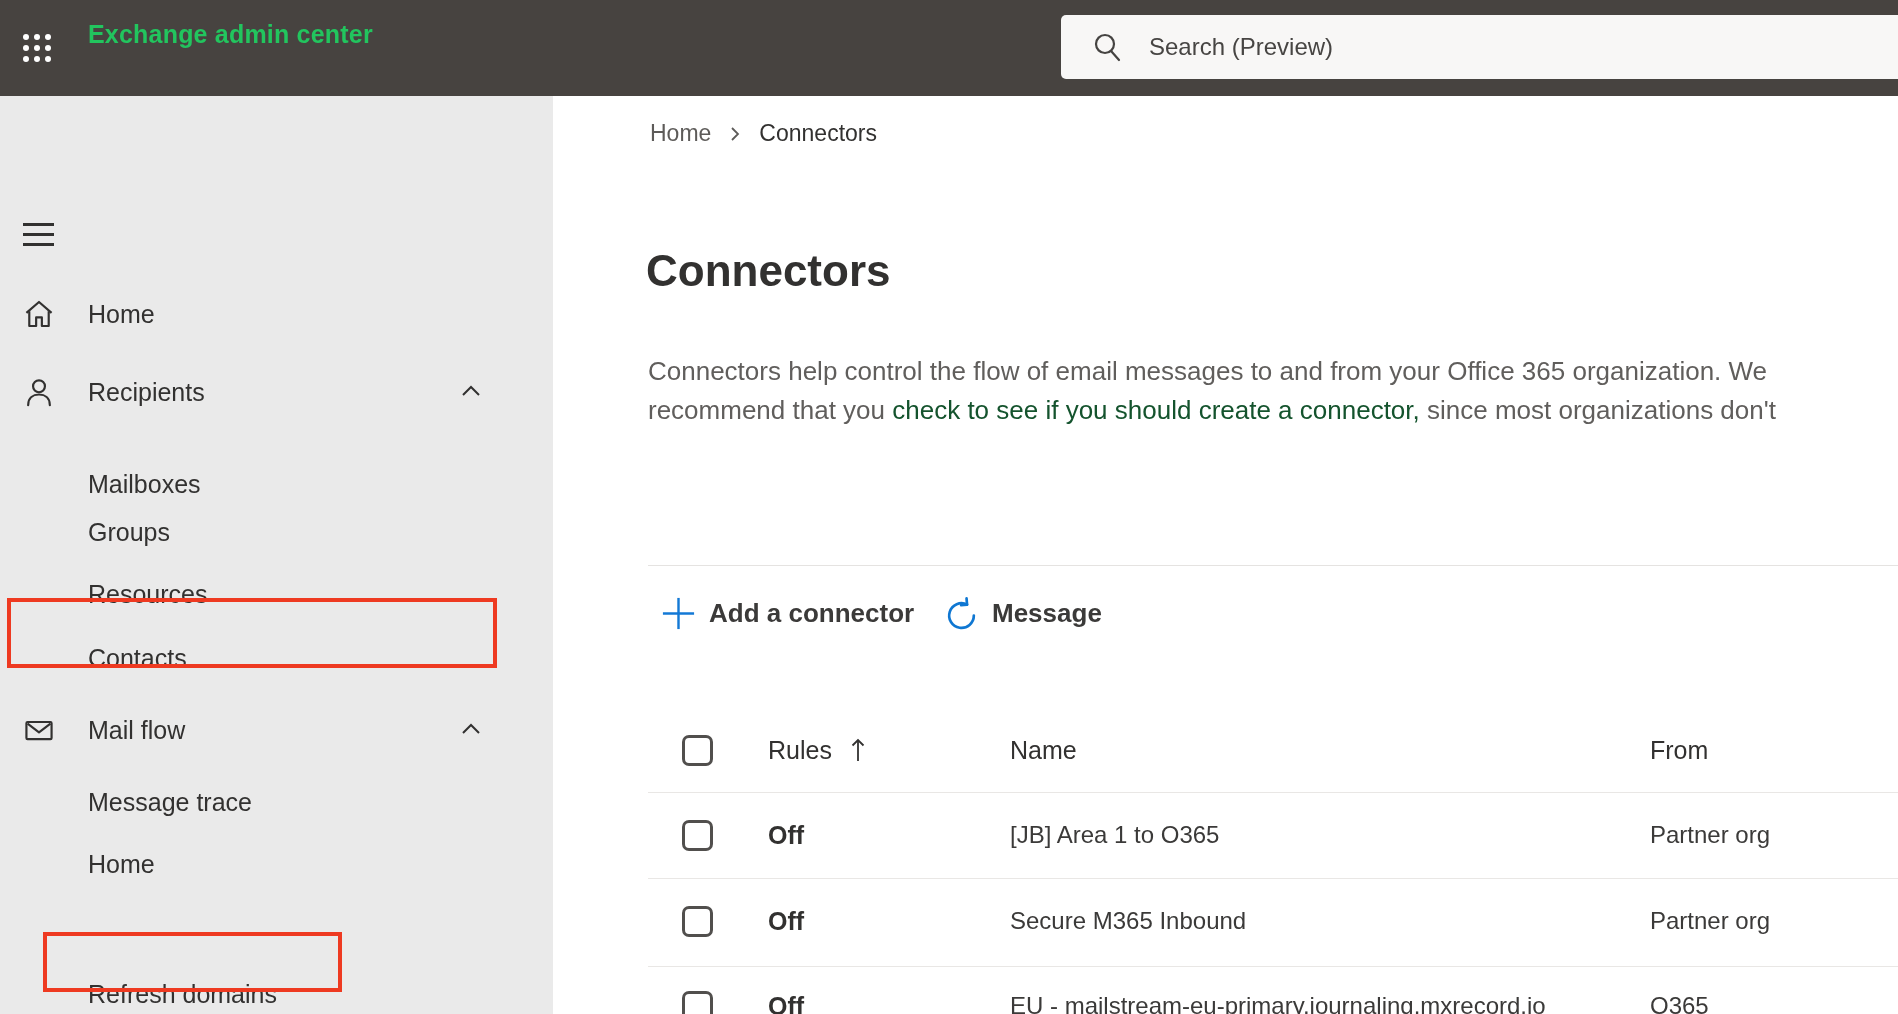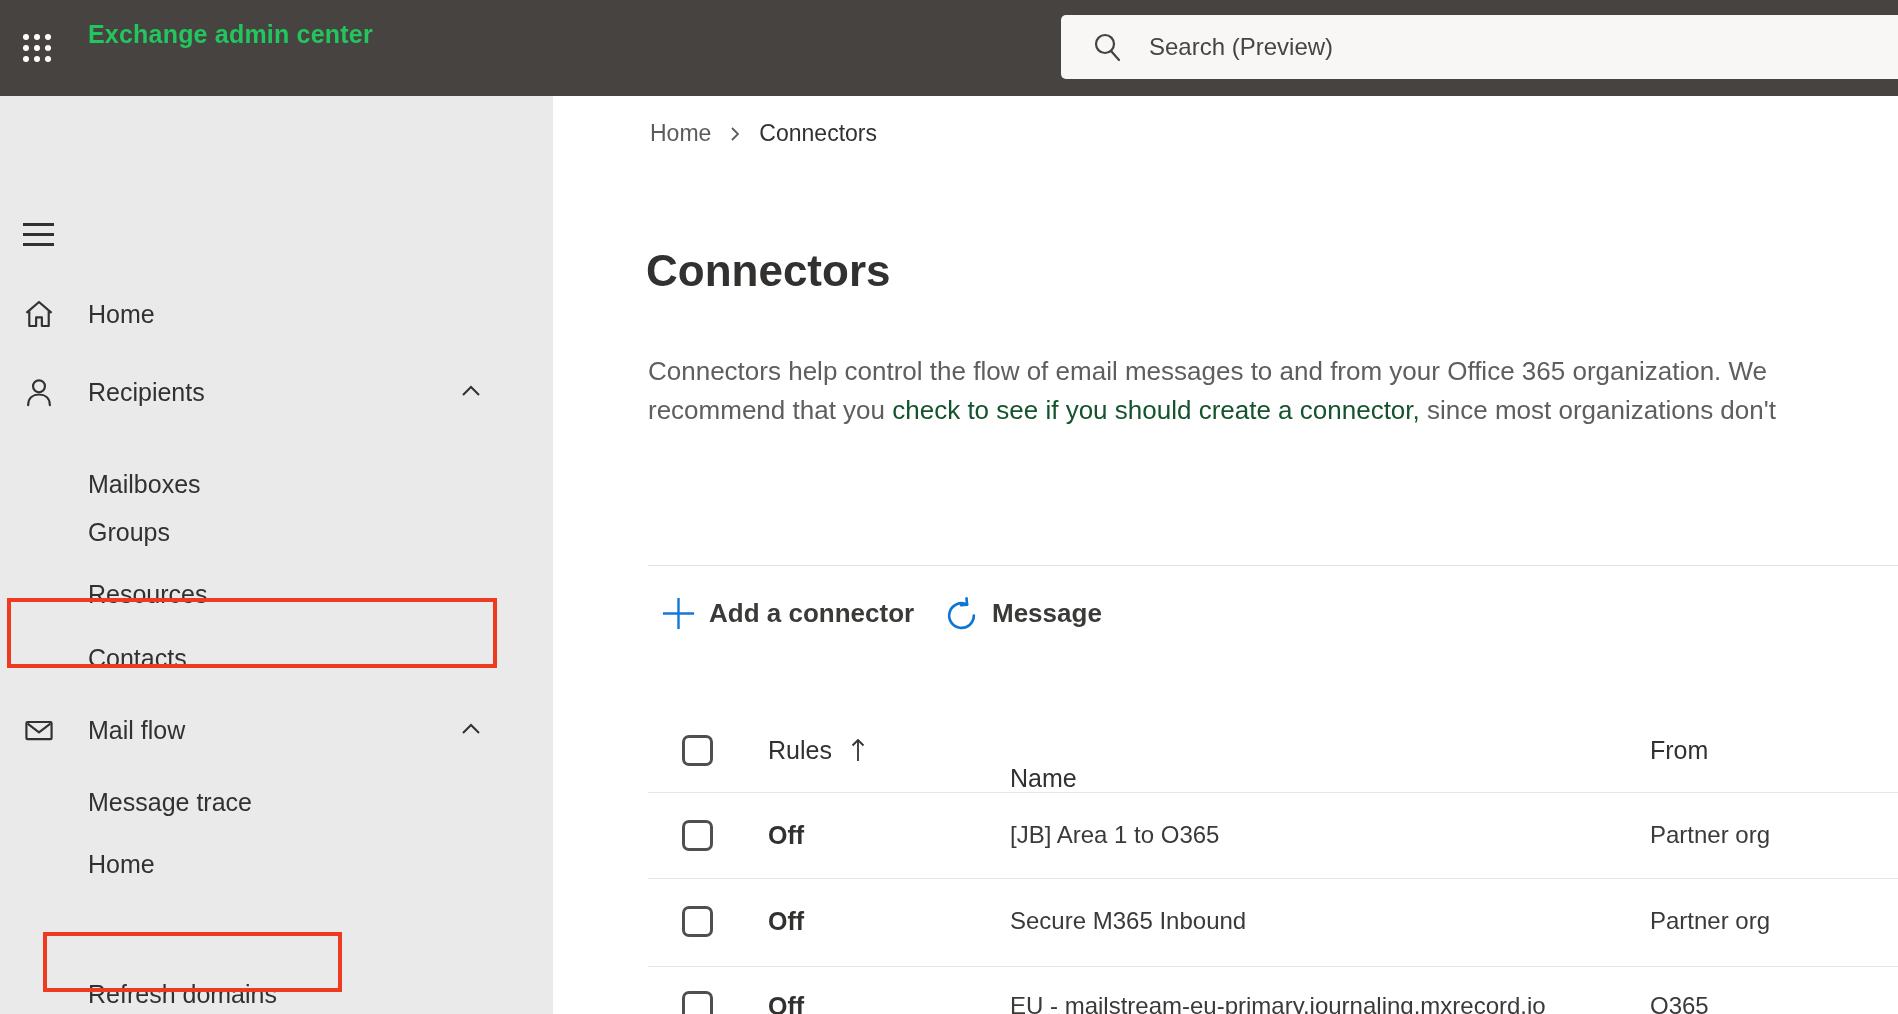--- a/index.html
+++ b/index.html
@@ -181,21 +181,21 @@
   </div>
 
   <div class="abs checkbox" style="left:682px; top:735px"></div>
   <div class="abs cell" style="left:768px; top:728px">
     <span class="th">Rules</span>
     <svg width="16" height="28" viewBox="0 0 16 28" style="margin-left:18px">
       <line x1="8" y1="25" x2="8" y2="4" stroke="#323130" stroke-width="1.8"></line>
       <path d="M2.5 9.5 L8 4 L13.5 9.5" fill="none" stroke="#323130" stroke-width="1.8"></path>
     </svg>
   </div>
-  <div class="abs cell" style="left:1010px; top:756px">
+  <div class="abs cell" style="left:1010px; top:728px">
     <span class="th">Name</span>
   </div>
   <div class="abs cell" style="left:1650px; top:728px">
     <span class="th">From</span>
   </div>
   <div class="abs row-sep" style="top:792px"></div>
 
   <div>
     <div class="abs checkbox" style="left:682px; top:820px"></div>
     <div class="abs cell td-status" style="left:768px; top:813px">Off</div>

